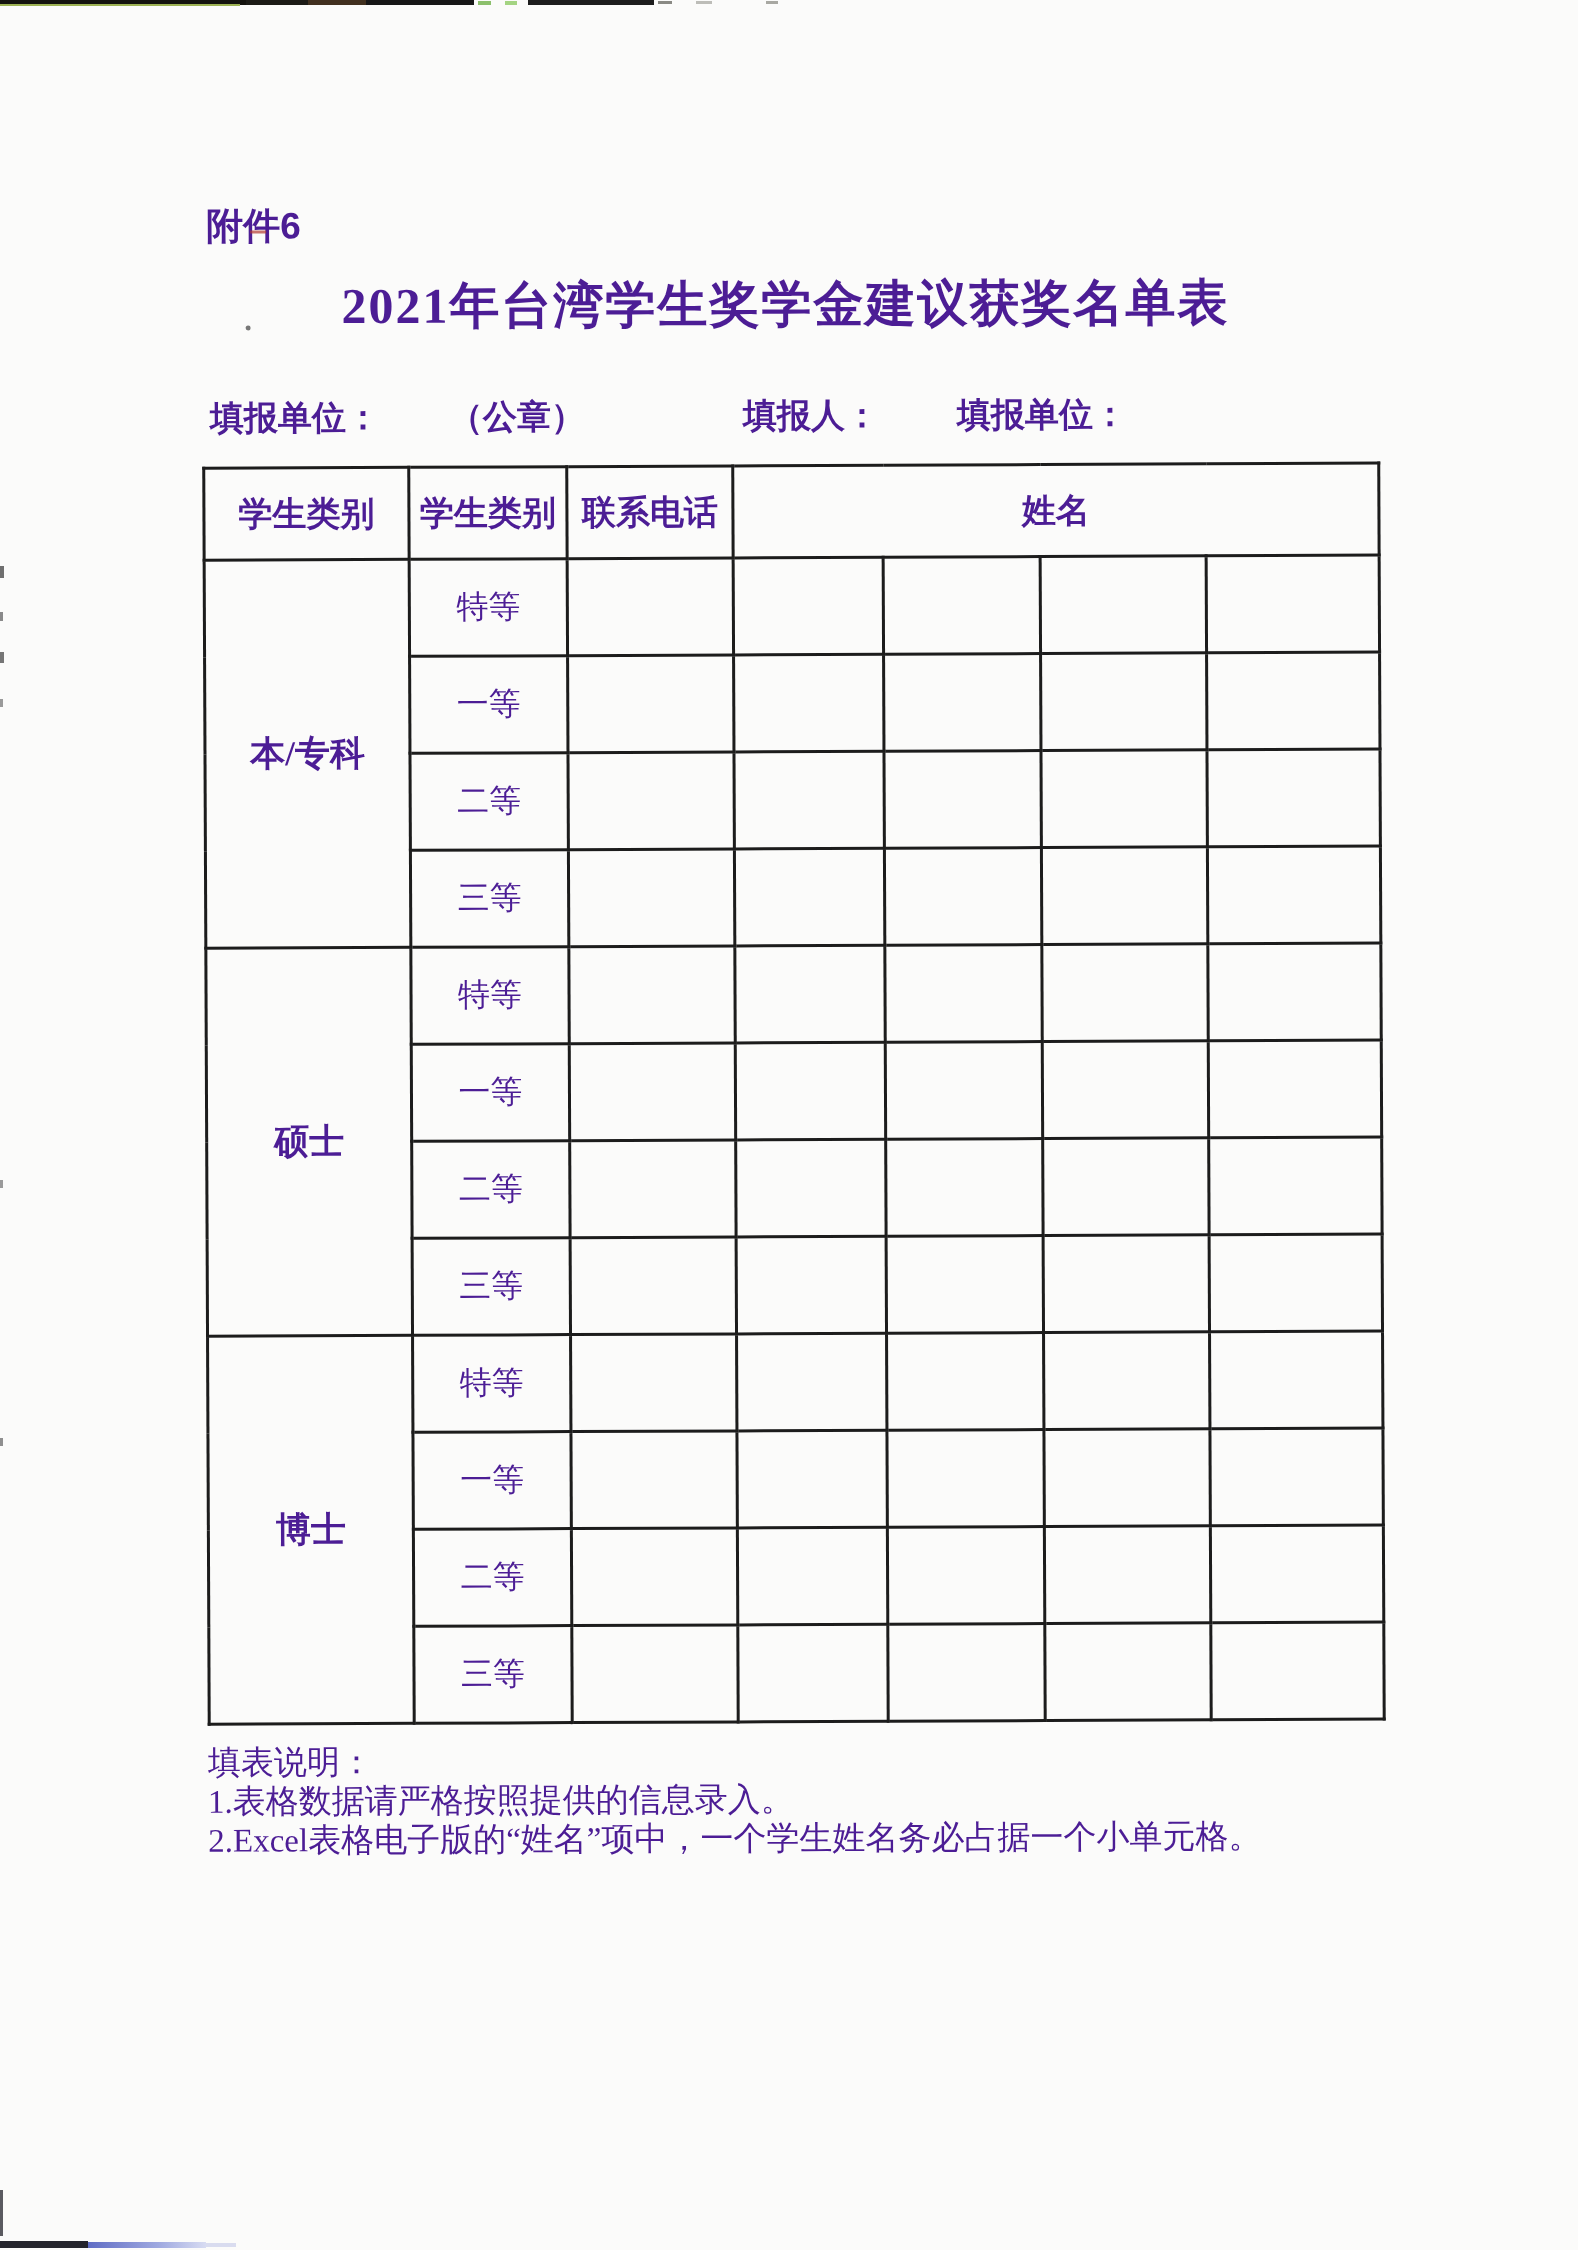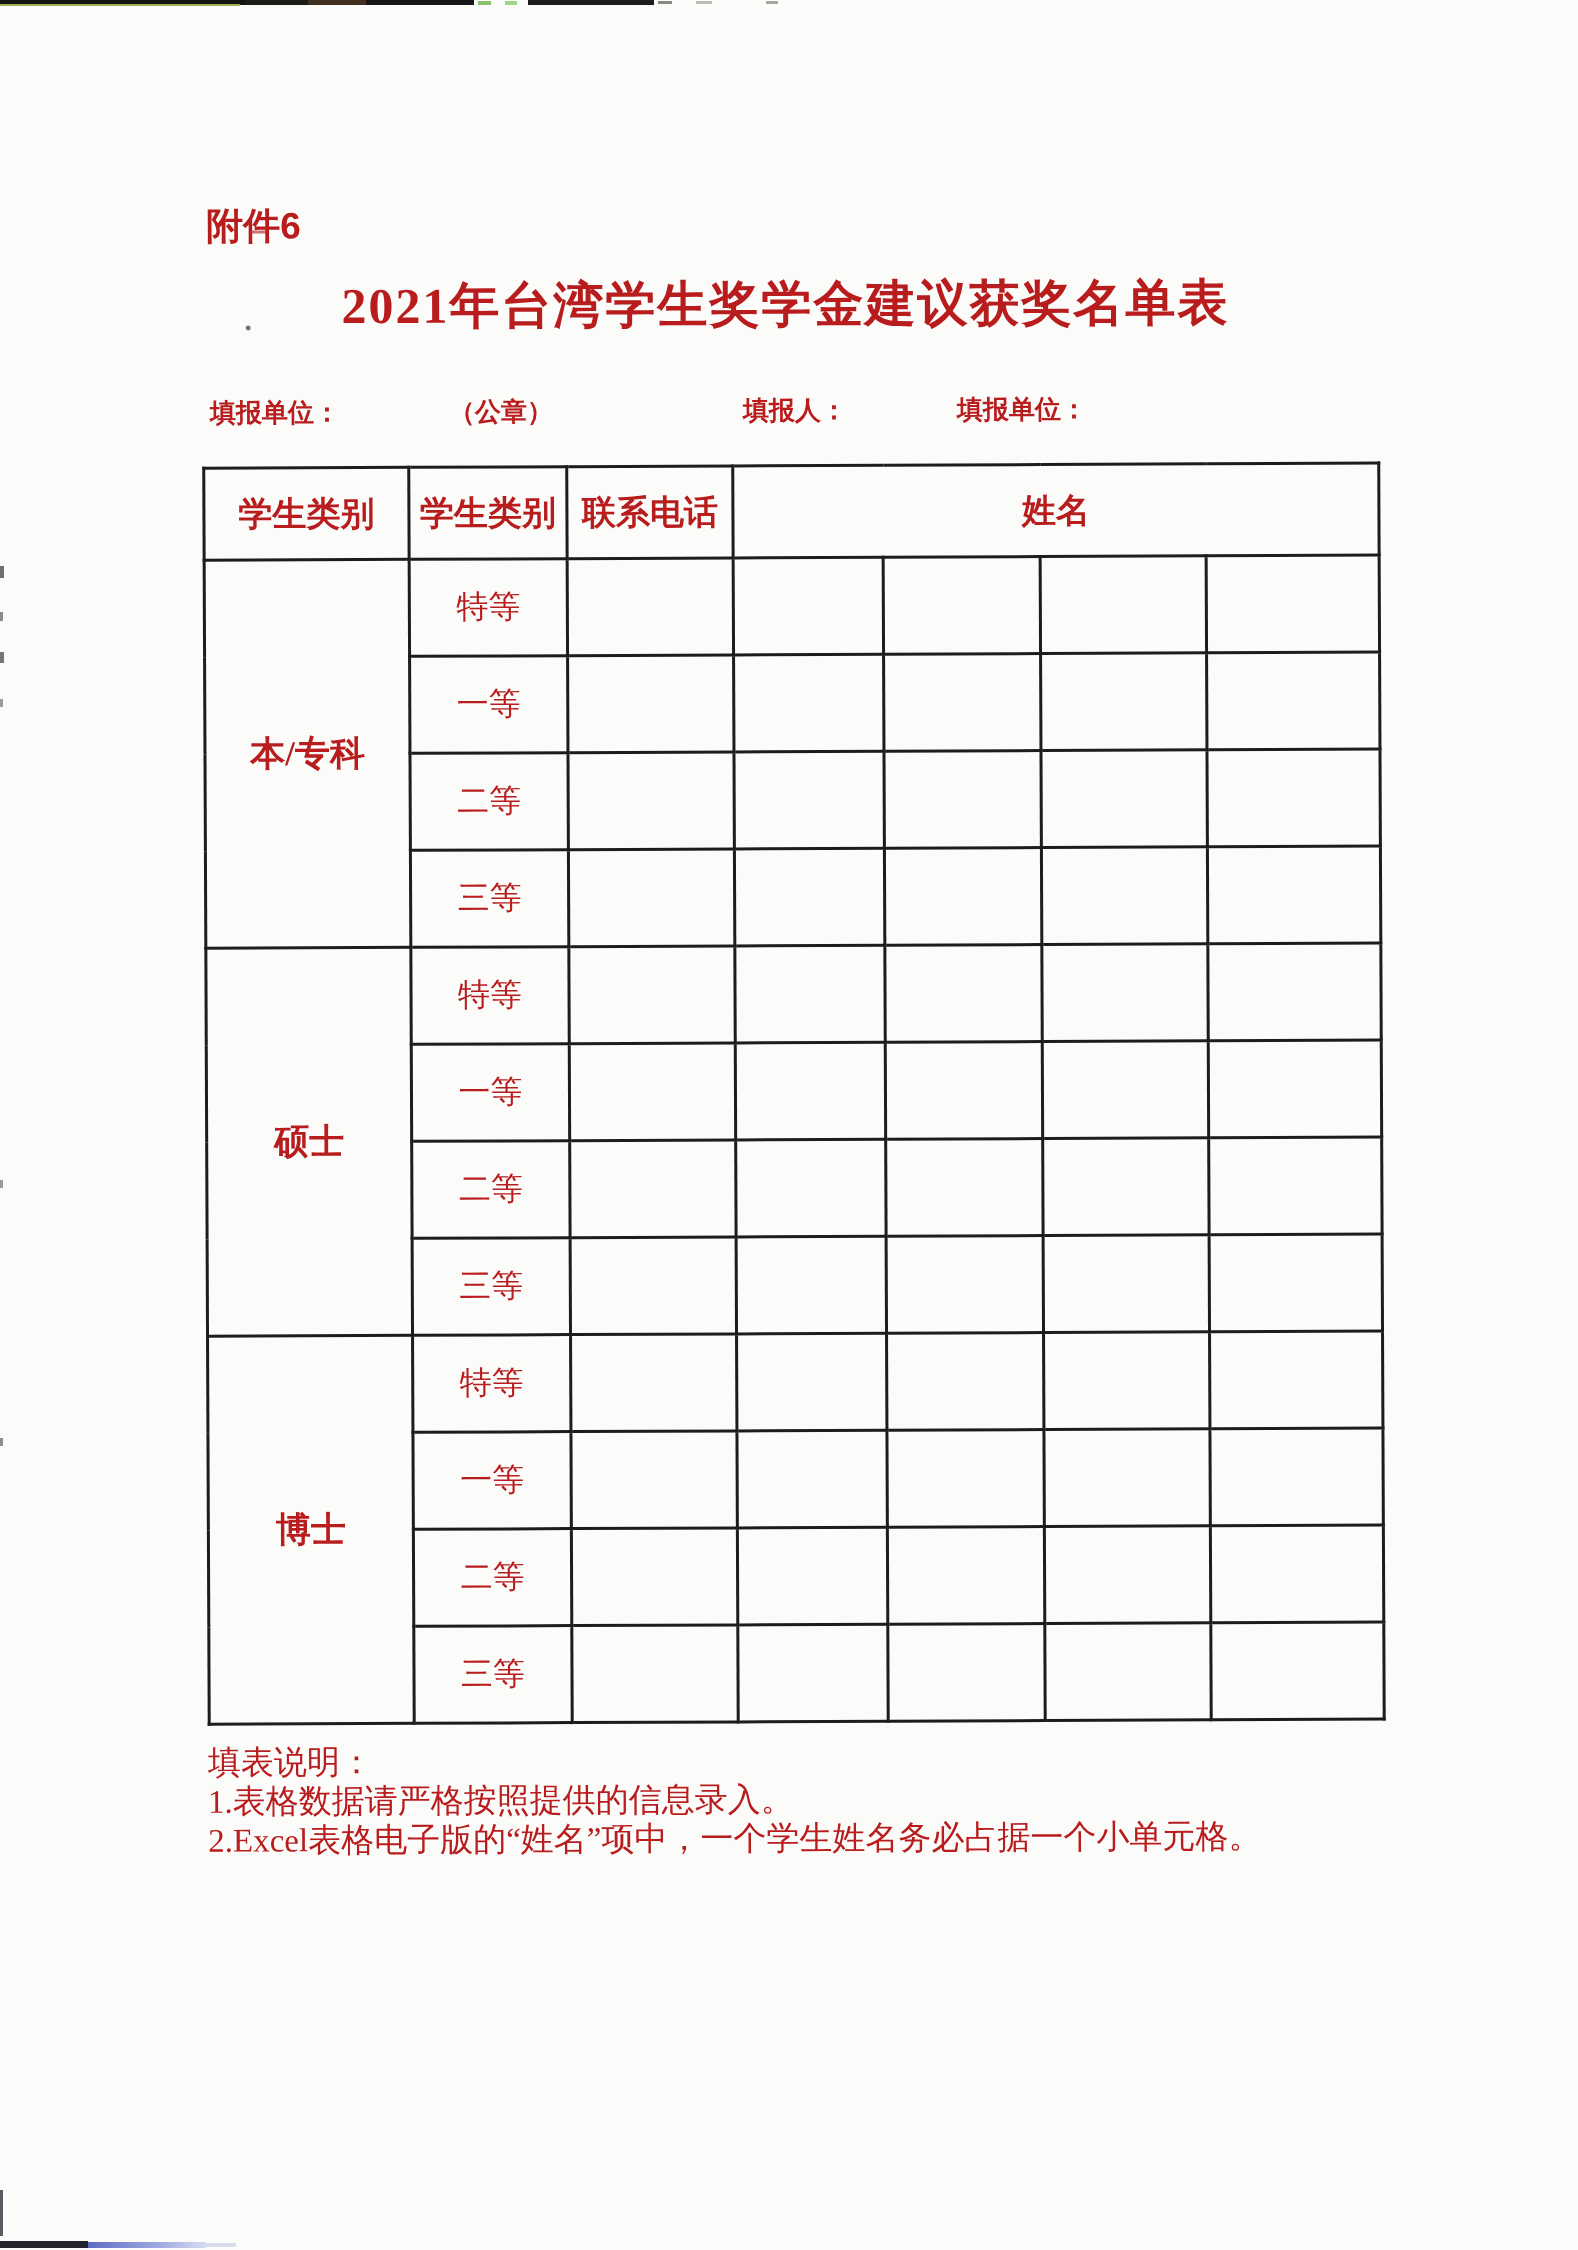--- a/index.html
+++ b/index.html
@@ -1,39 +1,39 @@
 <!DOCTYPE html>
 <html><head>
 <meta charset="utf-8">
 <style>
   html,body{margin:0;padding:0;background:#e8e8e8;}
   .page{
     position:relative;
     width:1578px;height:2250px;
     background:#fbfbfa;
-    color:#b91c1c;
+    color:#4c1d95;
     font-family:"Liberation Serif",serif;
     overflow:hidden;
   }
   
   .doc{position:absolute;left:0;top:0;width:1578px;height:2250px;
        transform:rotate(-0.25deg);transform-origin:600px 1100px;}
 
   .attachment{
     position:absolute;left:210px;top:200px;
     font-family:"Liberation Sans",sans-serif;font-weight:600;font-size:37px;
   }
   .title{
     position:absolute;left:0;top:272px;width:1578px;
     text-align:center;font-weight:700;font-size:50px;letter-spacing:2px;
     font-family:"Liberation Serif",serif;
   }
   .formline span{
     position:absolute;top:394px;
-    font-family:"Liberation Sans",sans-serif;font-weight:700;font-size:26px;
+    font-family:"Liberation Sans",sans-serif;font-weight:700;font-size:34px;
     white-space:nowrap;
   }
   .fl-unit{left:213px;}
   .fl-seal{left:452px;}
   .fl-reporter{left:746px;}
   .fl-phone{left:960px;}
 
   table.grid{
     position:absolute;left:205px;top:465px;width:1175px;
     border-collapse:collapse;table-layout:fixed;

